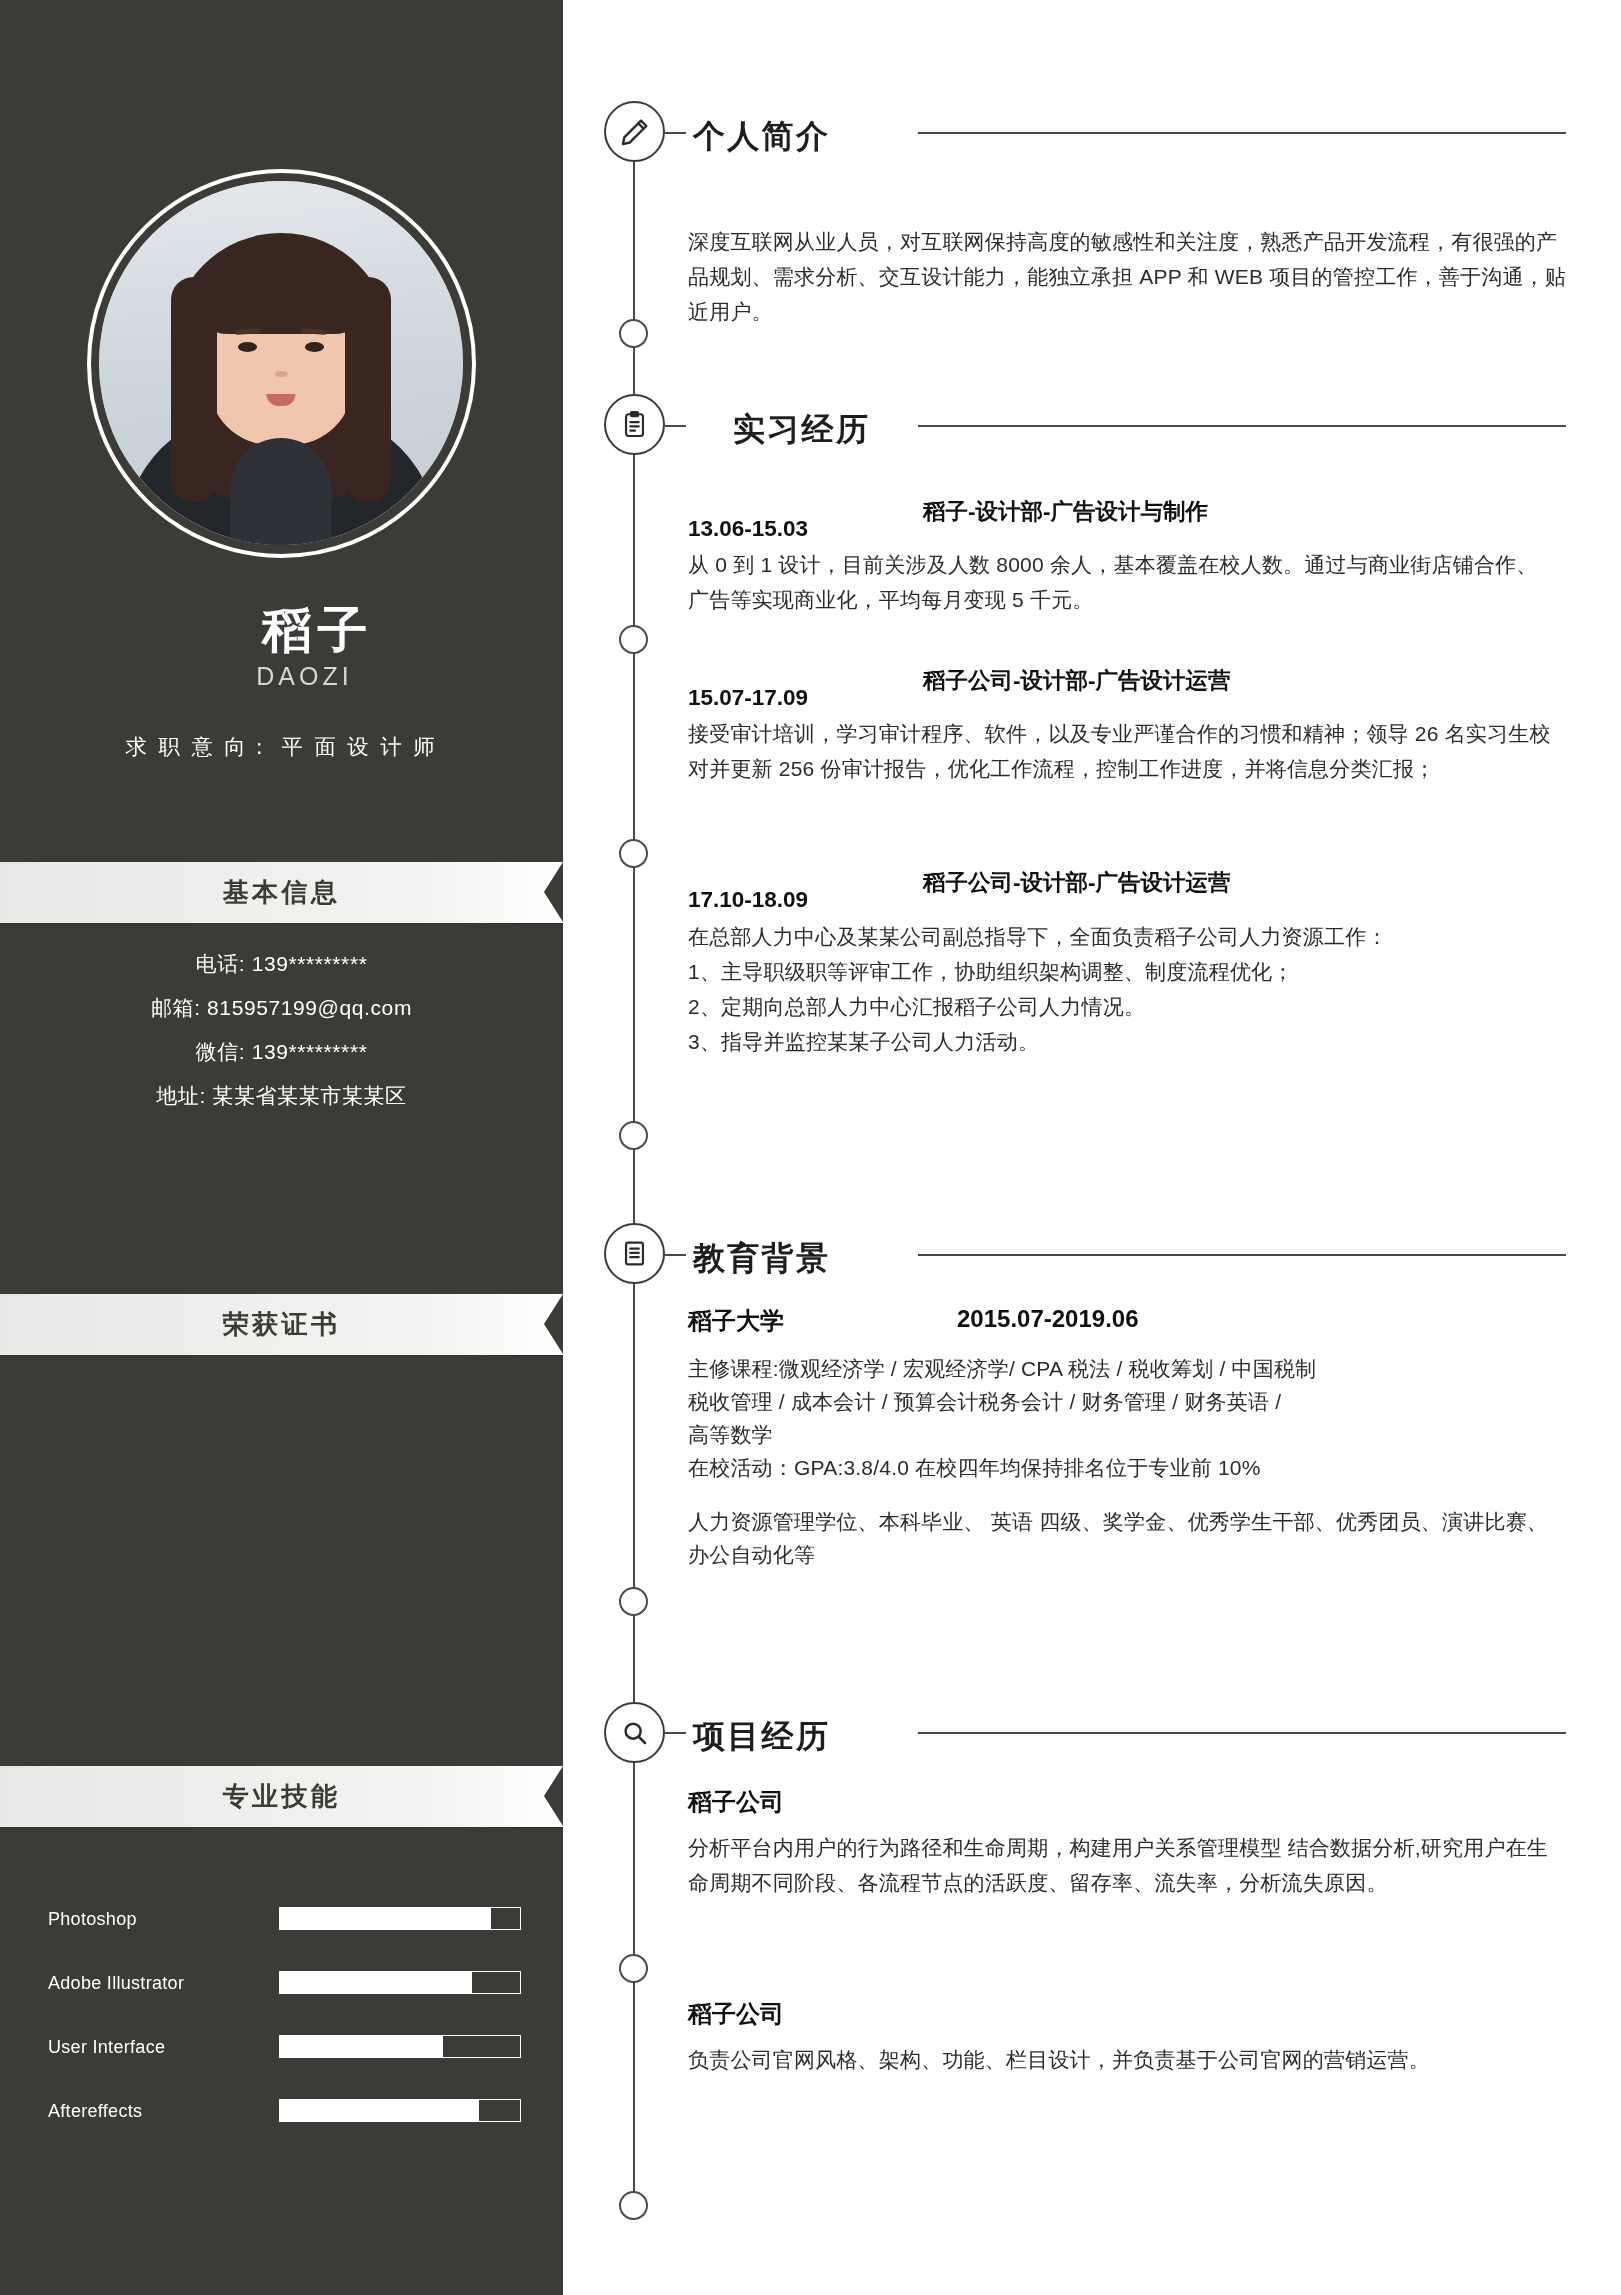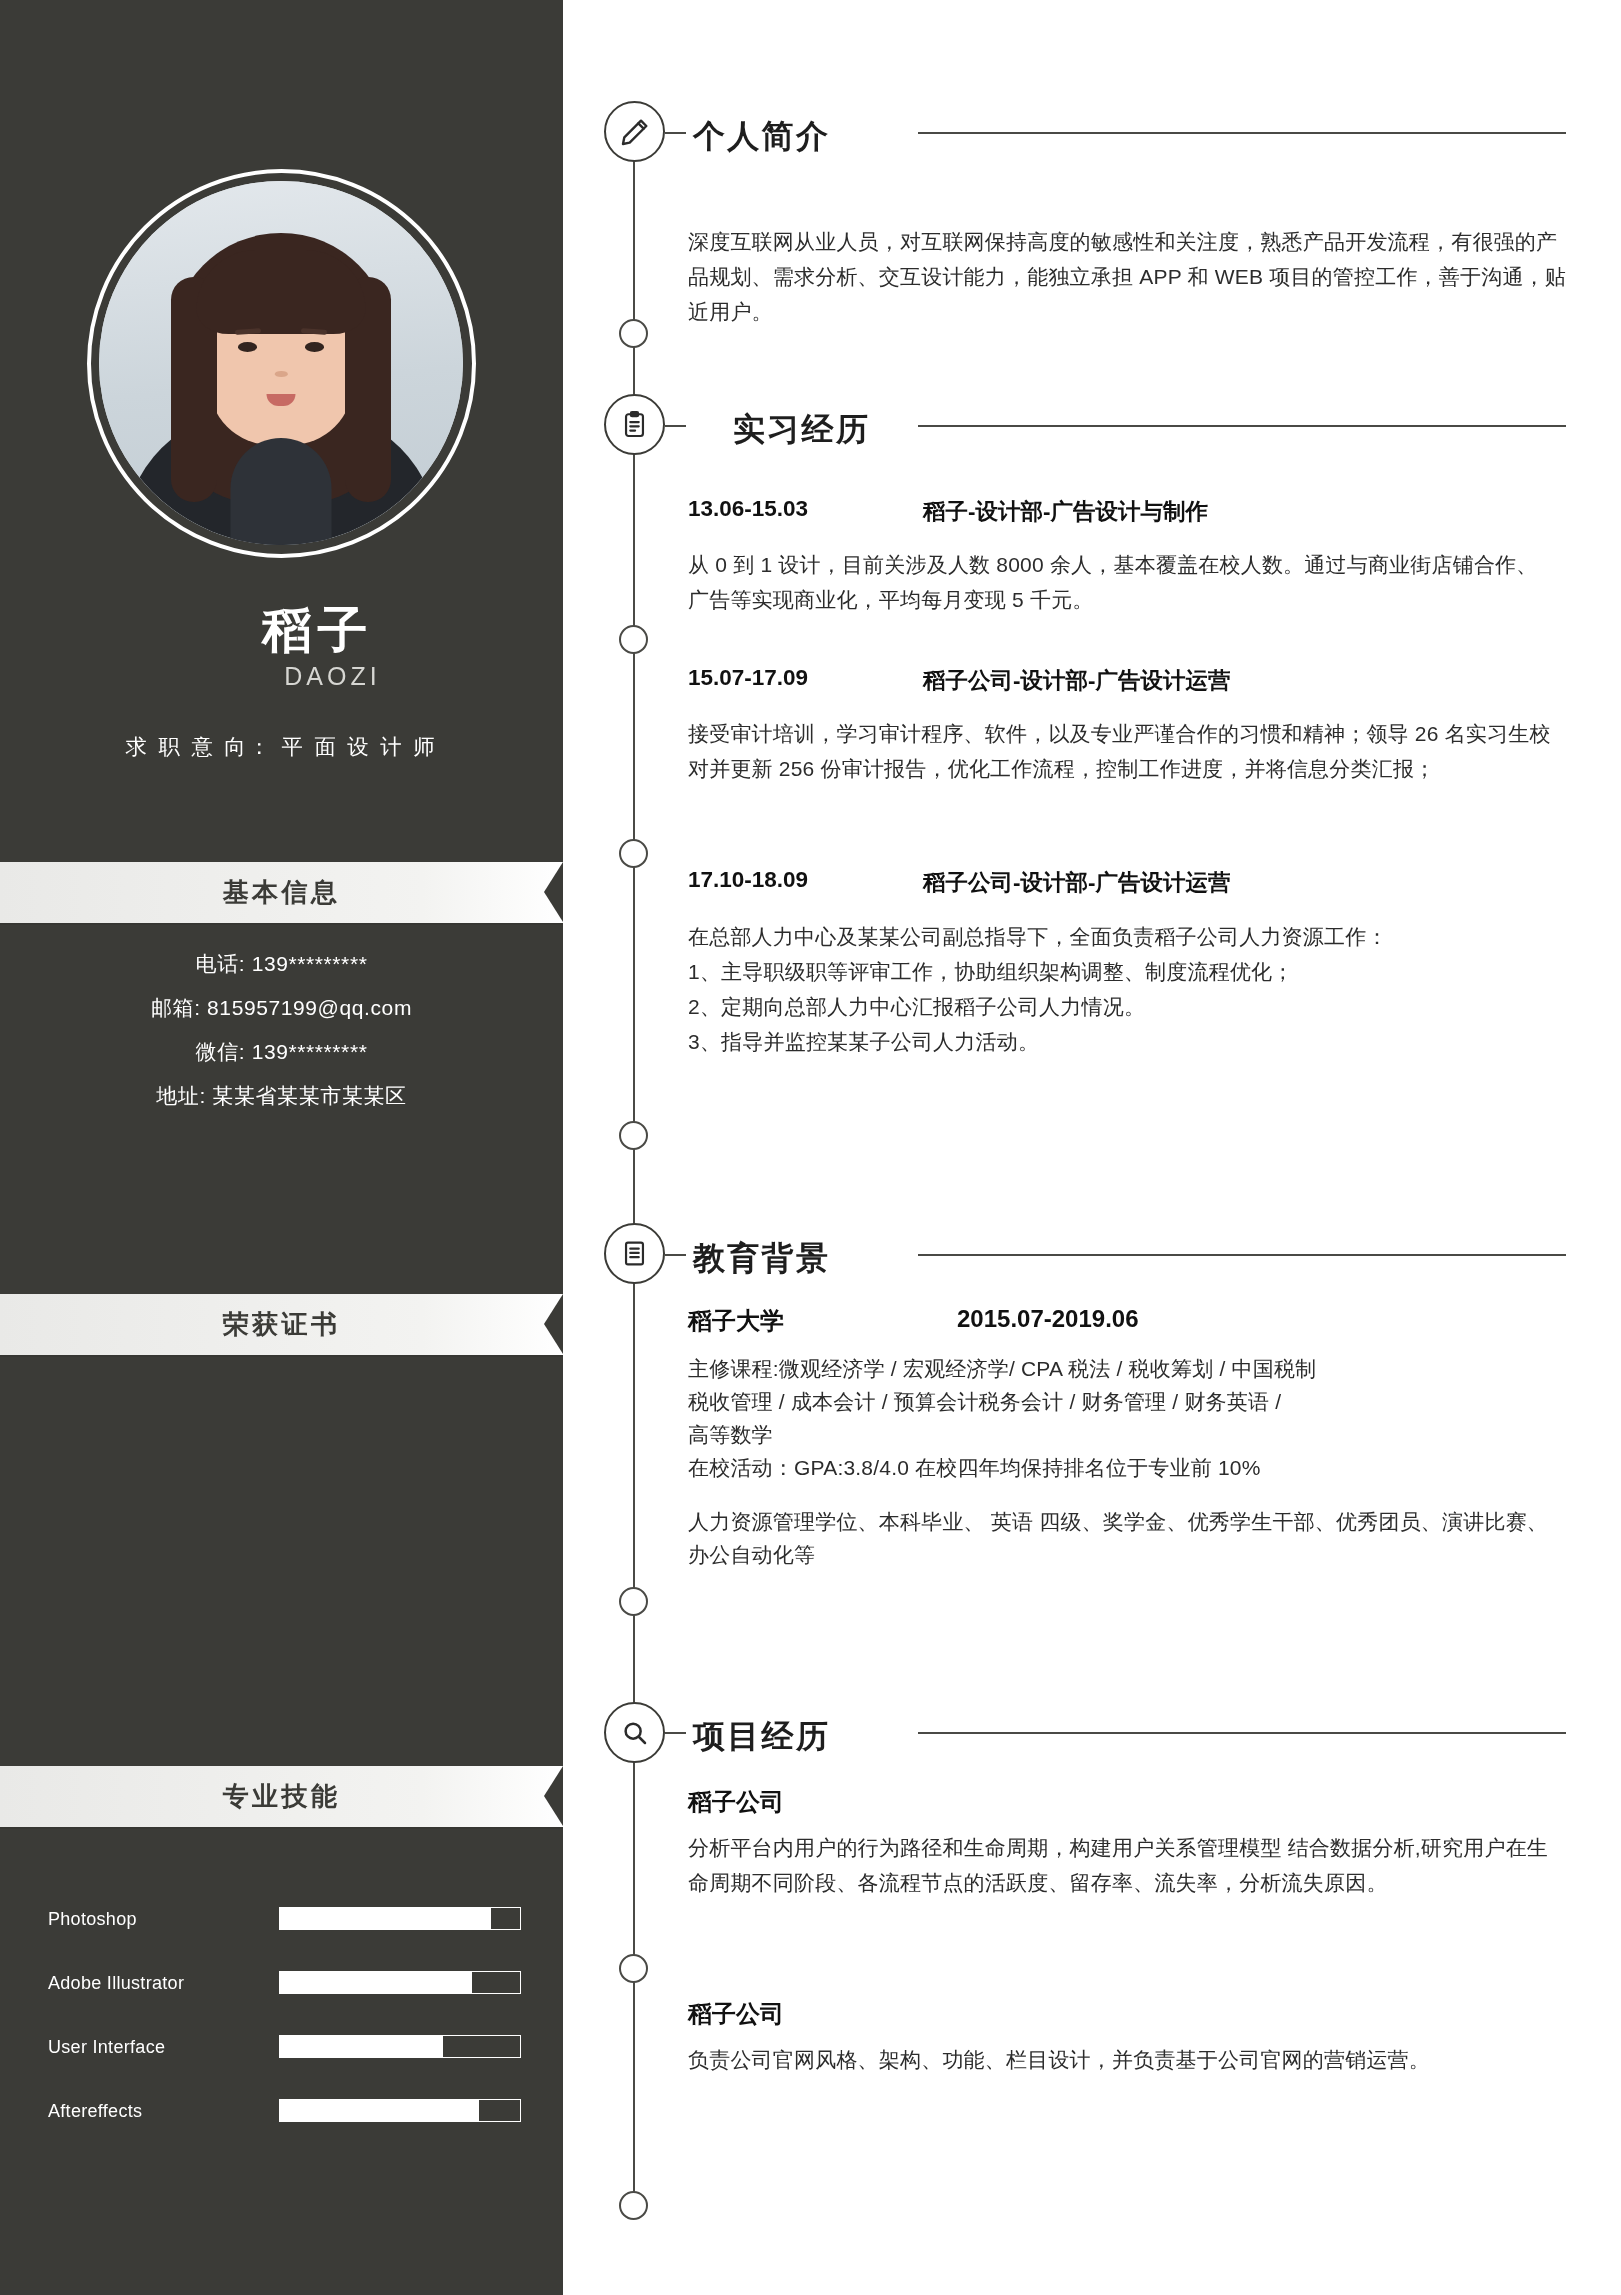--- a/index.html
+++ b/index.html
@@ -180,21 +180,20 @@
     padding-left: 36px;
   }
   .name-en {
     position: absolute;
     left: 0; top: 662px;
     width: 609px;
     text-align: center;
     font-size: 25px;
     letter-spacing: 4px;
     color: #d6d6d2;
-    padding-left: 28px;
   }
   .objective {
     position: absolute;
     left: 0; top: 732px;
     width: 563px;
     text-align: center;
     font-size: 21.4px;
     letter-spacing: 2.8px;
     color: #ffffff;
   }
@@ -337,20 +336,21 @@
     color: #2c2c2c;
     letter-spacing: 0.2px;
   }
   .row-date {
     position: absolute;
     left: 125px;
     font-size: 22.5px;
     font-weight: bold;
     color: #111111;
     white-space: nowrap;
+    margin-top: 20px;
   }
   .row-title {
     position: absolute;
     left: 360px;
     font-size: 22.5px;
     font-weight: bold;
     color: #111111;
     white-space: nowrap;
   }
   .row-title-right {

